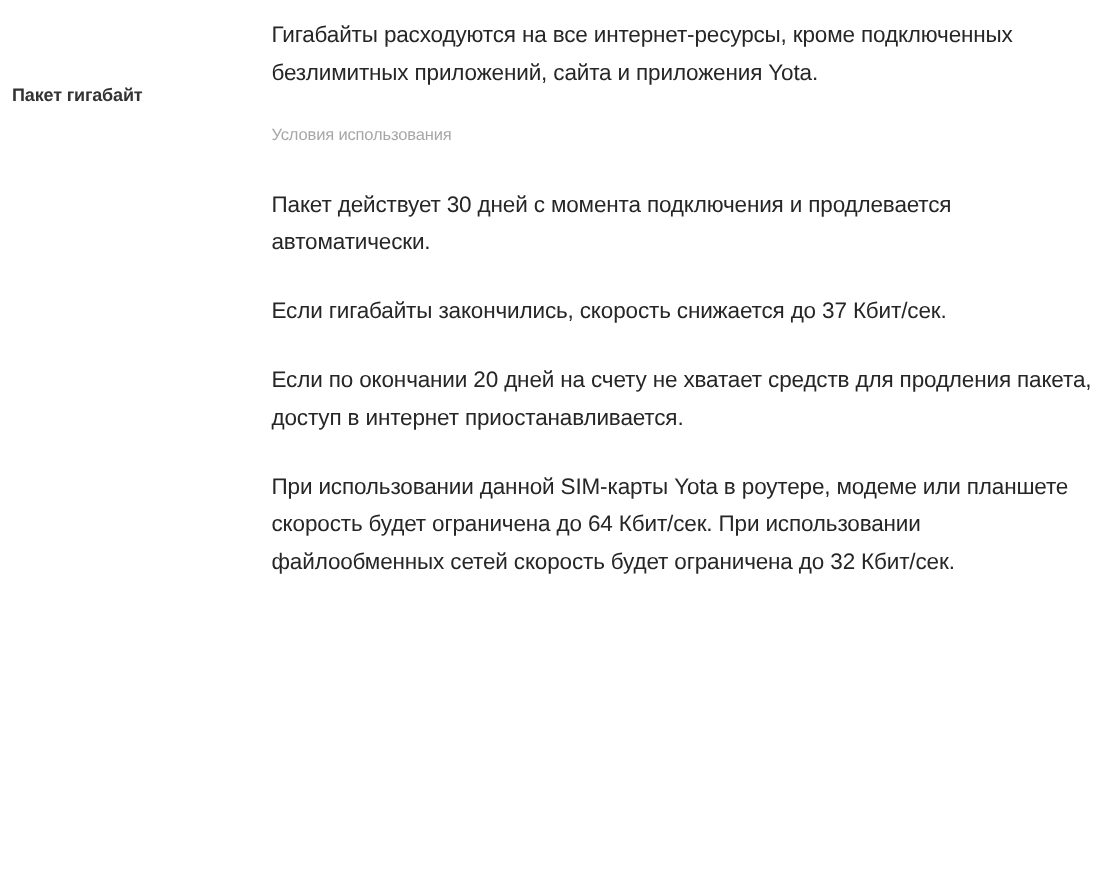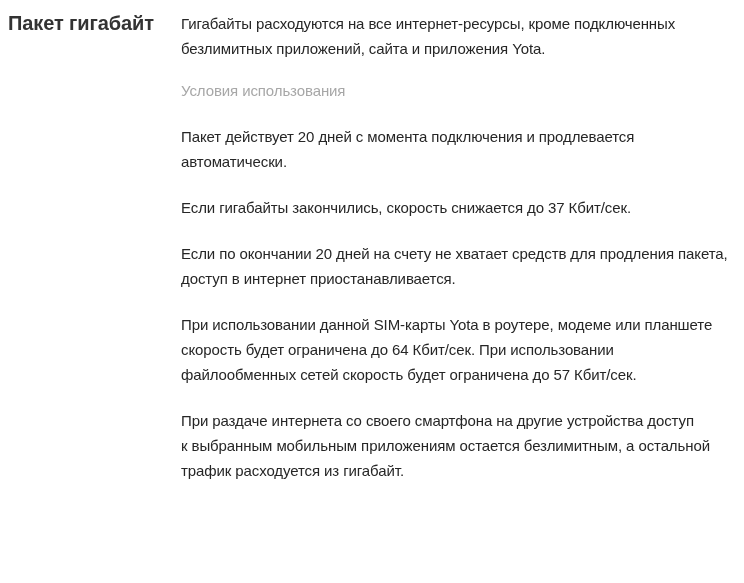--- a/index.html
+++ b/index.html
@@ -18,40 +18,41 @@
     .section-row {
       display: flex;
       align-items: flex-start;
       padding: 11px 0 0 8px;
     }
     .label-col {
       width: 173px;
       flex-shrink: 0;
     }
     .section-label {
-      font-size: 20px;
+      font-size: 12px;
       font-weight: 700;
       line-height: 25px;
       color: #333333;
       letter-spacing: -0.1px;
+      margin-top: 40px;
     }
     .content-col {
       width: 552px;
       font-size: 15px;
       line-height: 25px;
       color: #262626;
       letter-spacing: -0.1px;
     }
     .content-col p {
       margin: 0 4px 21px 0;
       white-space: pre-line;
     }
     .terms-heading {
       color: #a7a7a7;
-      font-size: 15px;
+      font-size: 11px;
       line-height: 25px;
       margin: -4px 0 21px 0;
       font-weight: 400;
     }
   </style>
 </head>
 <body>
 
 <div class="section-row">
 
@@ -60,30 +61,27 @@
   </div>
 
   <div class="content-col">
 
     <p>Гигабайты расходуются на все интернет-ресурсы, кроме подключенных
 безлимитных приложений, сайта и приложения Yota.</p>
 
 
     <div class="terms-heading">Условия использования</div>
 
-    <p>Пакет действует 20 дней с момента подключения и продлевается
+    <p>Пакет действует 30 дней с момента подключения и продлевается
 автоматически.</p>
 
     <p>Если гигабайты закончились, скорость снижается до 37 Кбит/сек.</p>
 
     <p>Если по окончании 20 дней на счету не хватает средств для продления пакета,
 доступ в интернет приостанавливается.</p>
 
     <p>При использовании данной SIM-карты Yota в роутере, модеме или планшете
 скорость будет ограничена до 64 Кбит/сек. При использовании
-файлообменных сетей скорость будет ограничена до 57 Кбит/сек.</p>
+файлообменных сетей скорость будет ограничена до 32 Кбит/сек.</p>
 
-    <p>При раздаче интернета со своего смартфона на другие устройства доступ
-к выбранным мобильным приложениям остается безлимитным, а остальной
-трафик расходуется из гигабайт.</p>
 
   </div>
 </div>
 
 </body></html>

